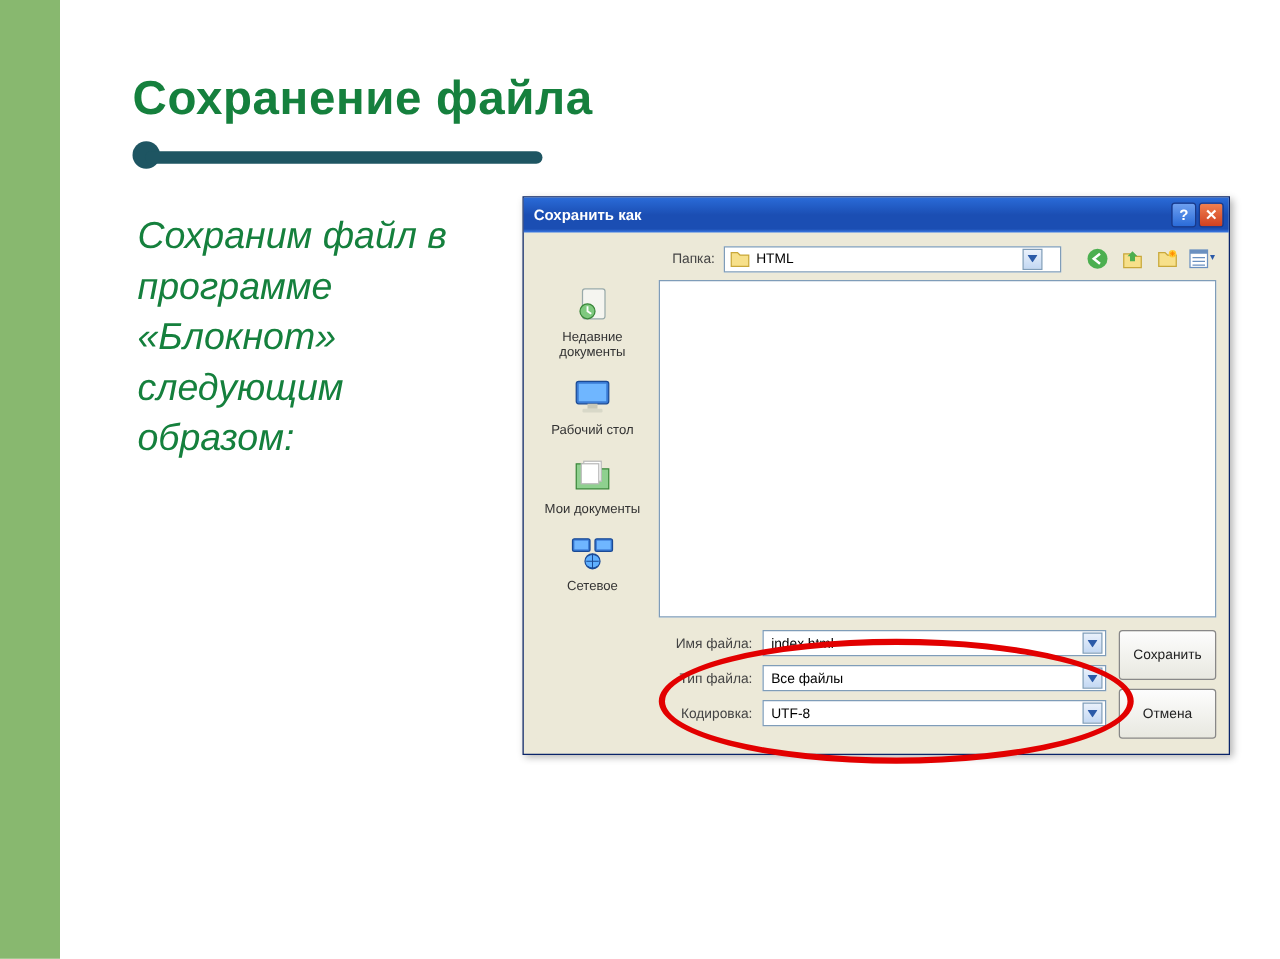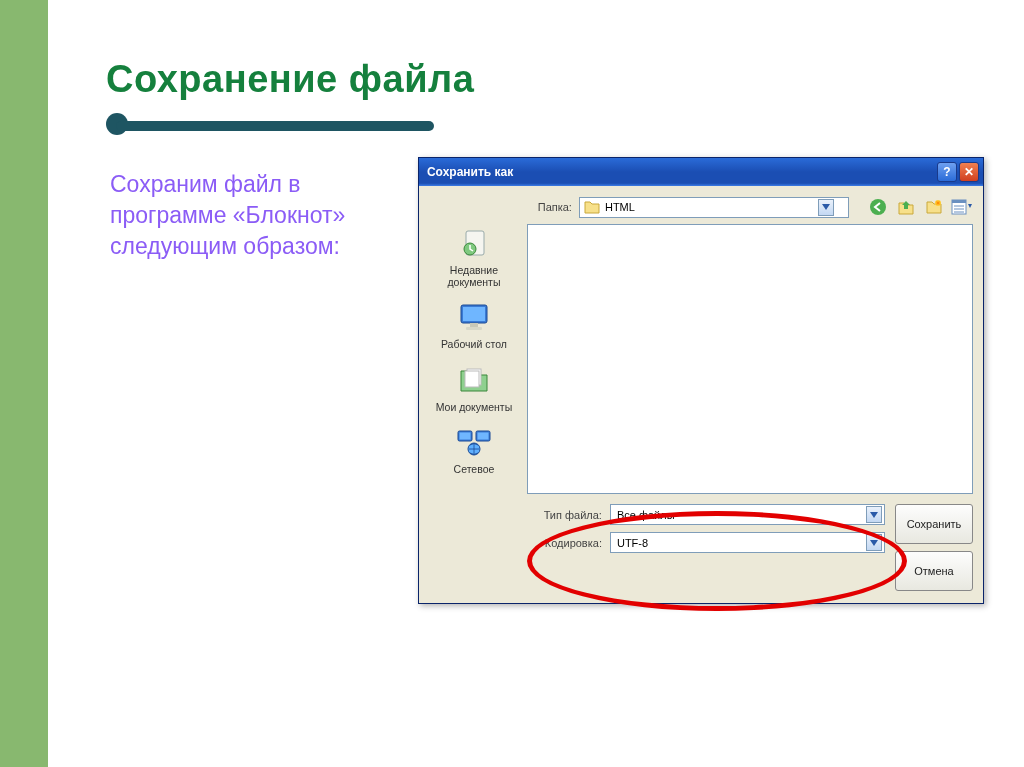--- a/index.html
+++ b/index.html
@@ -50,25 +50,26 @@
     background: #1e5562;
     border-radius: 5px;
   }
   .content-row {
     display: flex;
     align-items: flex-start;
     gap: 14px;
   }
   .body-text {
     width: 300px;
-    color: #8b5cf6;
-    font-size: 23px;
+    color: #15803d;
+    font-size: 30px;
     line-height: 1.35;
     padding-top: 12px;
     padding-left: 4px;
+    font-style: italic;
   }
 
   
   .dialog {
     width: 570px;
     background: #ece9d8;
     border: 1px solid #0a246a;
     box-shadow: 2px 2px 6px rgba(0,0,0,.3);
     font-family: Tahoma, sans-serif;
     font-size: 11px;
@@ -336,20 +337,31 @@
                   </svg>
               </div>
             </div>
           </div>
 
           <div class="file-area"></div>
 
           <div class="form-rows">
             <div class="fields">
               <div class="field-row">
+                <span class="lbl">Имя файла:</span>
+                <div class="field-input">
+                  <span class="txt">index.html</span>
+                  <span class="dd-arrow">
+                    <svg width="8" height="6" viewBox="0 0 8 6">
+                        <path d="M0 0 L8 0 L4 6 Z" fill="#2a5aa8"></path>
+                      </svg>
+                  </span>
+                </div>
+              </div>
+              <div class="field-row">
                 <span class="lbl">Тип файла:</span>
                 <div class="field-input">
                   <span class="txt">Все файлы</span>
                   <span class="dd-arrow">
                     <svg width="8" height="6" viewBox="0 0 8 6">
                         <path d="M0 0 L8 0 L4 6 Z" fill="#2a5aa8"></path>
                       </svg>
                   </span>
                 </div>
               </div>

